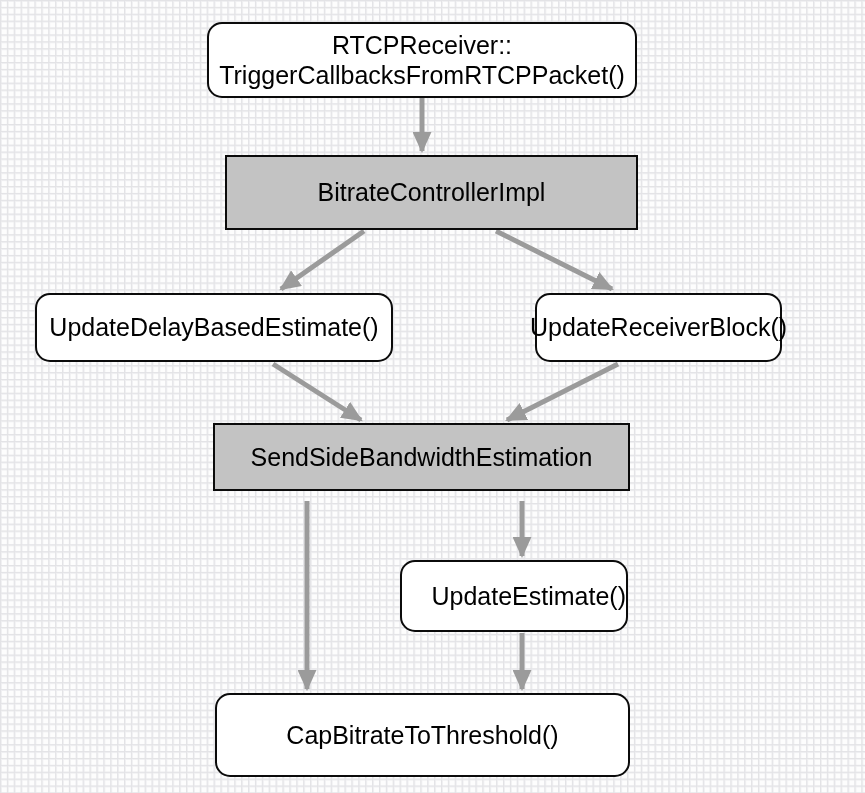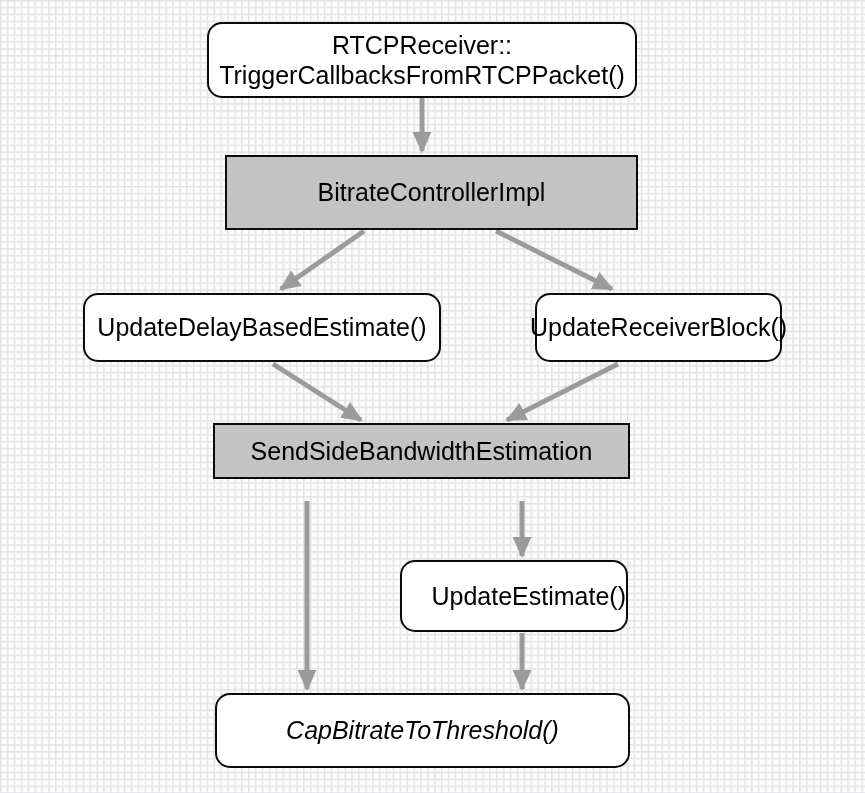--- a/index.html
+++ b/index.html
@@ -74,33 +74,33 @@
 
   <div class="node rounded" style="left:207px; top:22px; width:430px; height:76px;">
     <span>RTCPReceiver::
 TriggerCallbacksFromRTCPPacket()</span>
   </div>
 
   <div class="node rect" style="left:209px; top:155px; width:413px; height:75px;margin-left:16px;">
     <span>BitrateControllerImpl</span>
   </div>
 
-  <div class="node rounded" style="left:35px; top:293px; width:358px; height:69px;margin-left:48px;">
+  <div class="node rounded" style="left:35px; top:293px; width:358px; height:69px;">
     <span>UpdateDelayBasedEstimate()</span>
   </div>
 
   <div class="node rounded" style="left:535px; top:293px; width:247px; height:69px;">
     <span>UpdateReceiverBlock()</span>
   </div>
 
-  <div class="node rect" style="left:213px; top:423px; width:417px; height:56px;">
+  <div class="node rect" style="left:213px; top:423px; width:417px; height:68px;">
     <span>SendSideBandwidthEstimation</span>
   </div>
 
   <div class="node rounded" style="left:400px; top:560px; width:228px; height:72px;justify-content:flex-end;">
     <span>UpdateEstimate()</span>
   </div>
 
-  <div class="node rounded" style="left:215px; top:693px; width:415px; height:75px;font-style:italic;">
+  <div class="node rounded" style="left:215px; top:693px; width:415px; height:84px;">
     <span>CapBitrateToThreshold()</span>
   </div>
 
 </div>
 
 </body></html>

